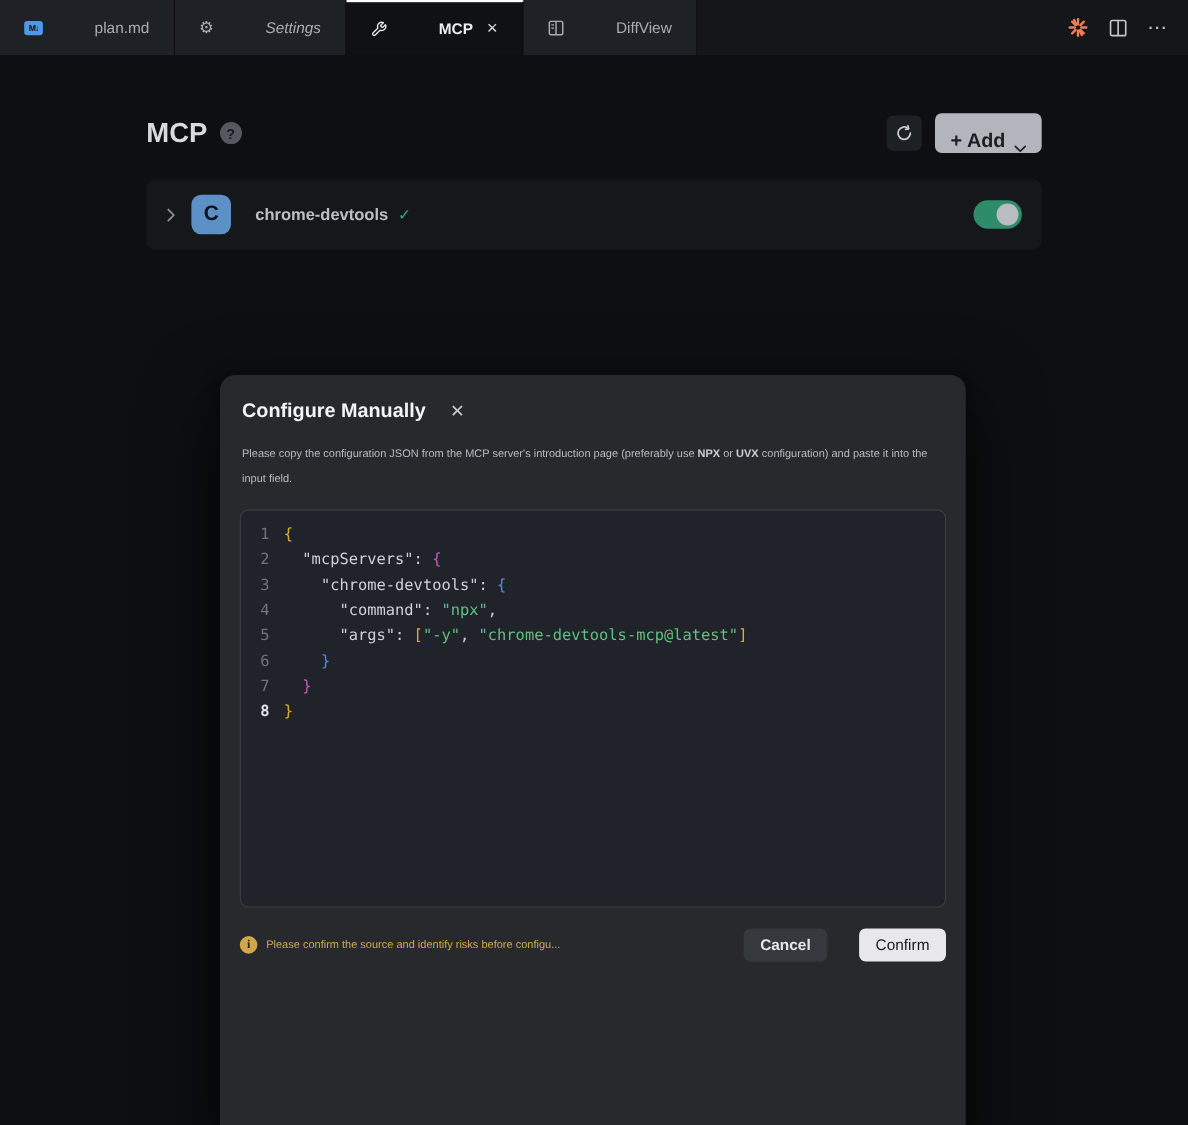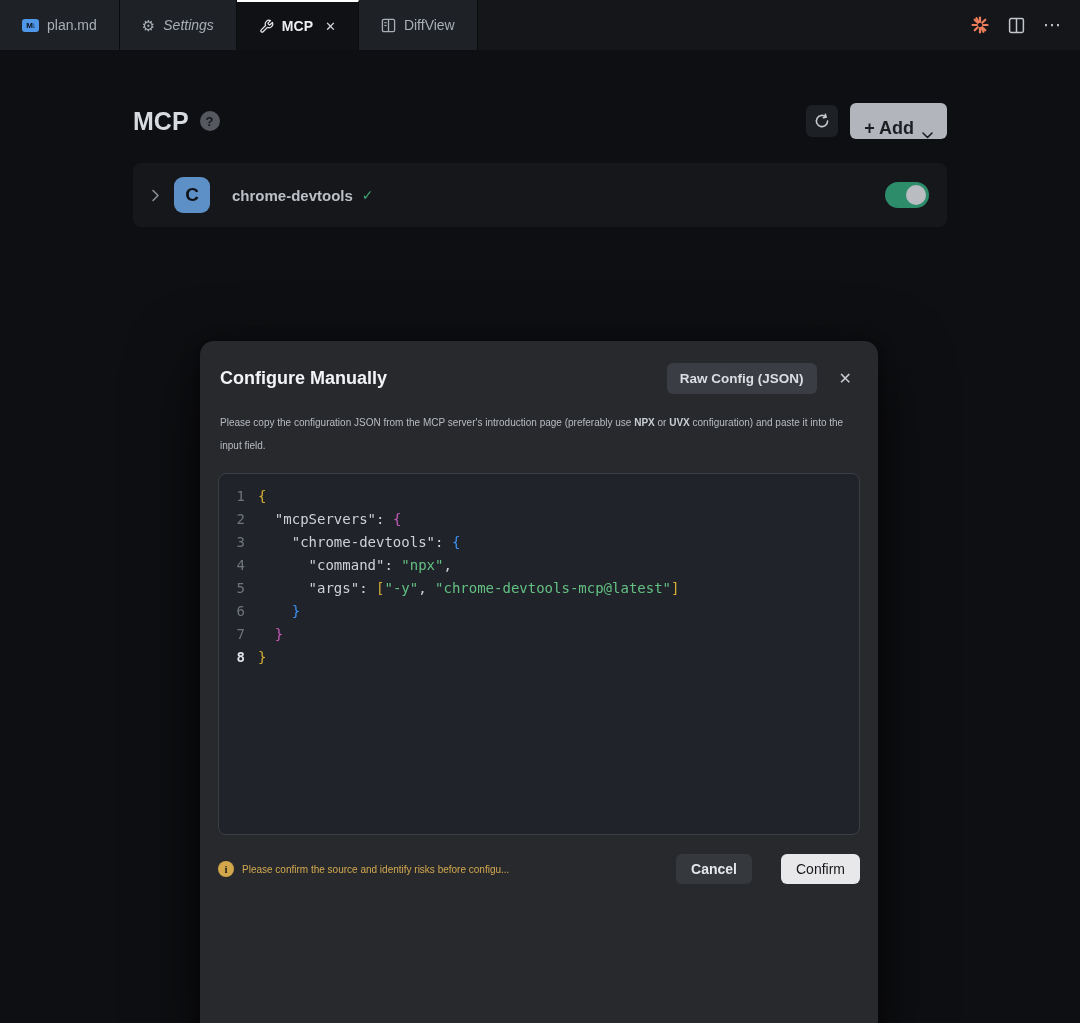--- a/index.html
+++ b/index.html
@@ -15,21 +15,21 @@
   }
   .topbar .search-ico { margin-left:-7px; flex:0 0 auto; }
   .topbar .search-label { color:#9aa0a8; font-size:15px; margin-left:5px; }
   
   .tabbar { height:50px; background:#14161a; display:flex; align-items:stretch; }
   .tab {
     display:flex; align-items:center; gap:8px; padding:0 22px;
     background:#1e2126; border-right:1px solid #0b0c0e; cursor:pointer;
     font-size:14px; color:#a9aeb5; position:relative;
   }
-  .tab .tab-label { white-space:nowrap; }
+  .tab .tab-label { white-space:nowrap;margin-left:39px; }
   .tab.italic .tab-label { font-style:italic; }
   .tab.active { background:#0f1115; color:#eceef0; border-top:2px solid #ffffff; }
   .tab.active .tab-label { font-weight:600; }
   .tab .close-x { margin-left:4px; font-size:13px; color:#d3d6da; }
   .md-badge {
     width:17px; height:13px; background:#4f97e8; border-radius:3px;
     display:flex; align-items:center; justify-content:center;
     font-size:8px; font-weight:bold; color:#0d0f12; letter-spacing:-1px;
   }
   .gear-glyph { font-size:15px; color:#a9aeb5; line-height:1; }
@@ -222,21 +222,20 @@
       <span class="server-check" style="color: rgb(63, 165, 115);">✓</span>
       <div class="toggle on" style="background: rgb(45, 141, 107);">
         <div class="knob"></div>
       </div>
     </div>
   </div>
 
   <div class="modal">
     <div class="modal-header">
       <span class="modal-title">Configure Manually</span>
-      <button class="raw-config-btn">Raw Config (JSON)</button>
       <span class="modal-close">✕</span>
     </div>
 
     <div class="modal-desc"><span>Please copy the configuration JSON from the MCP server's introduction page (preferably use </span><strong>NPX</strong><span> or </span><strong>UVX</strong><span> configuration) and paste it into the input field.</span></div>
 
     <div class="code-box">
       <div>
           <div class="code-line">
             <span class="ln">1</span>
             <span class="lc"><span style="color: rgb(214, 176, 50);">{</span></span>

